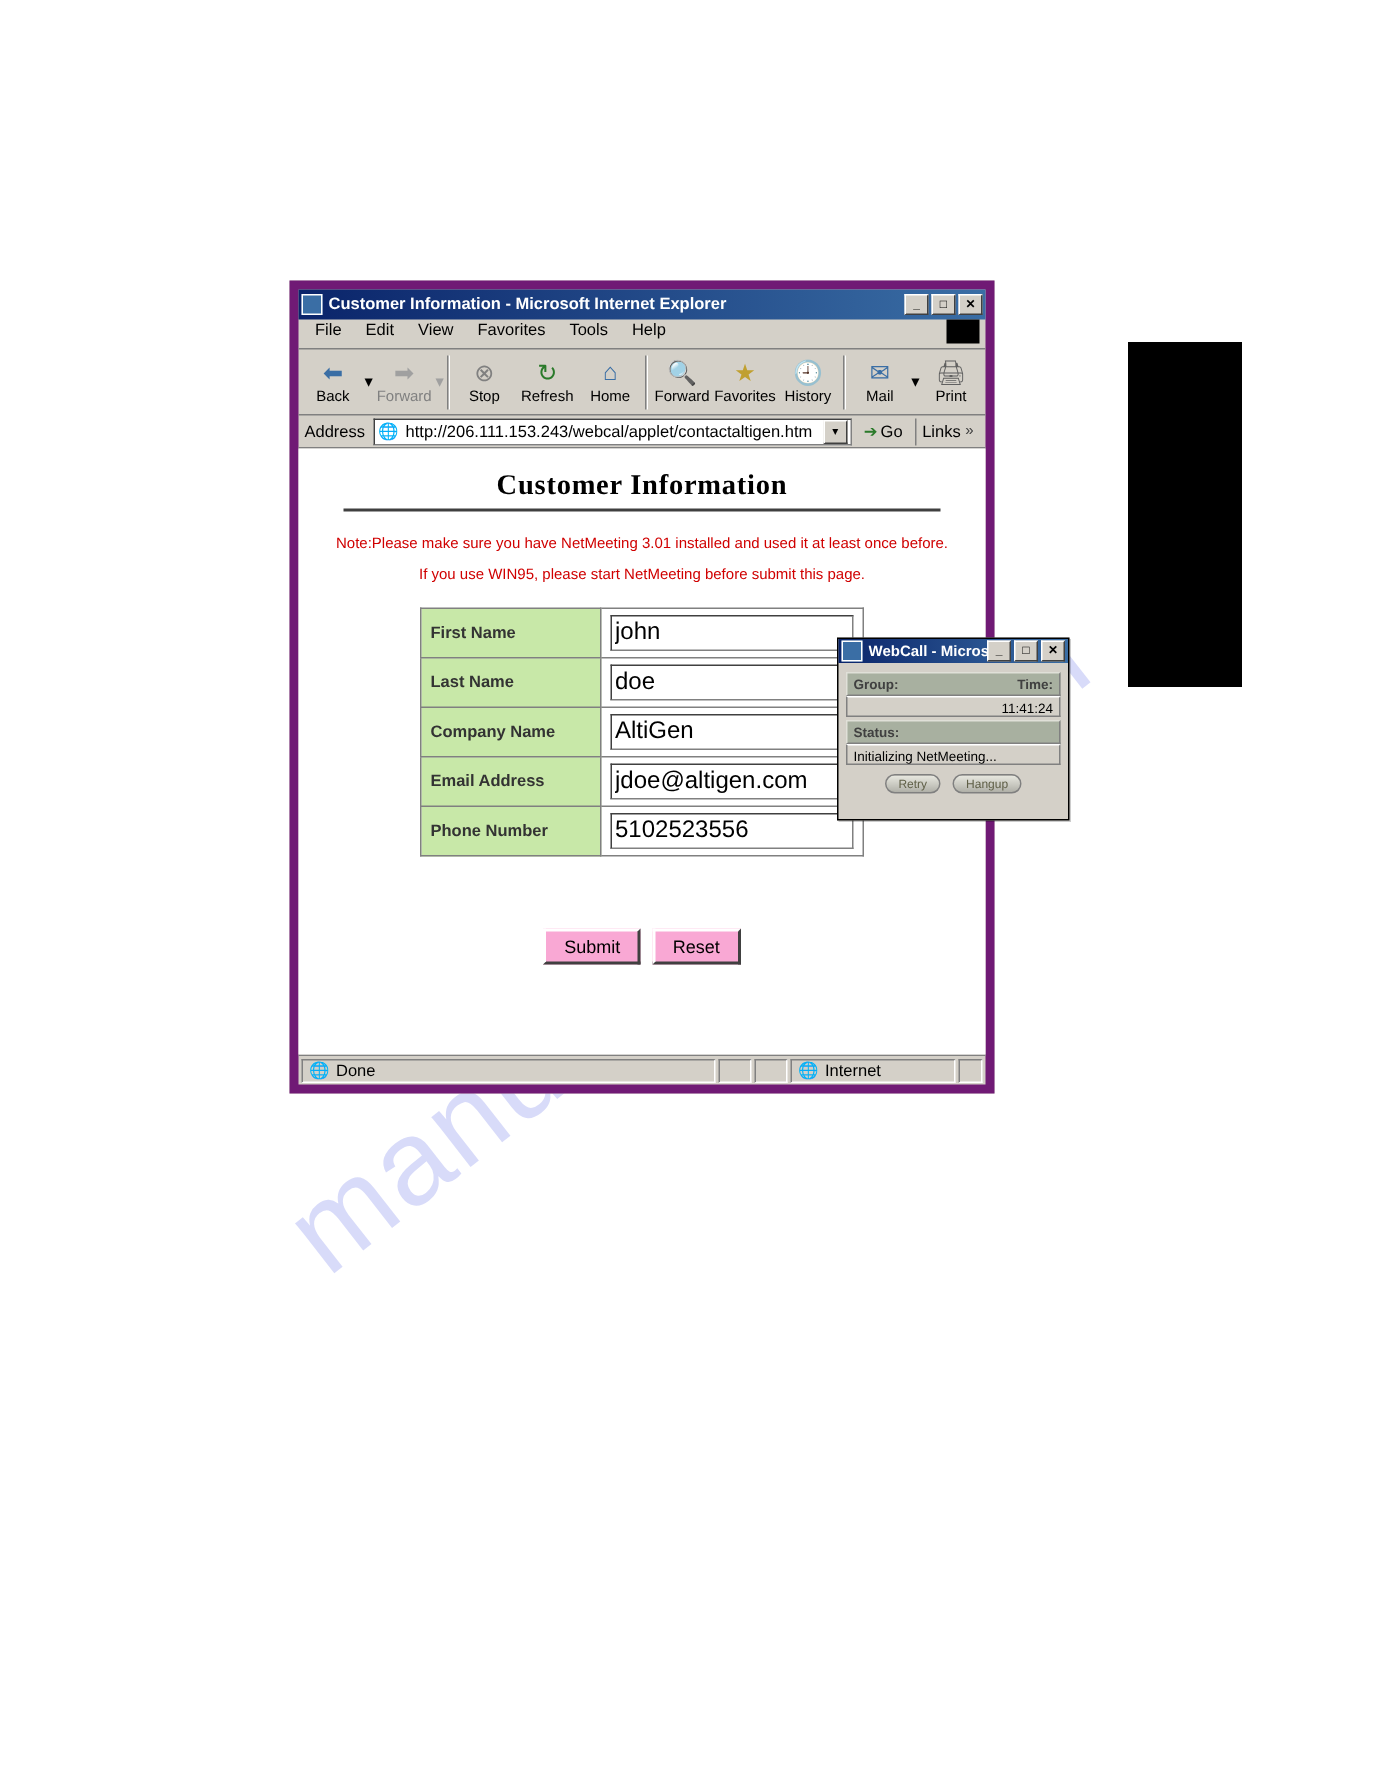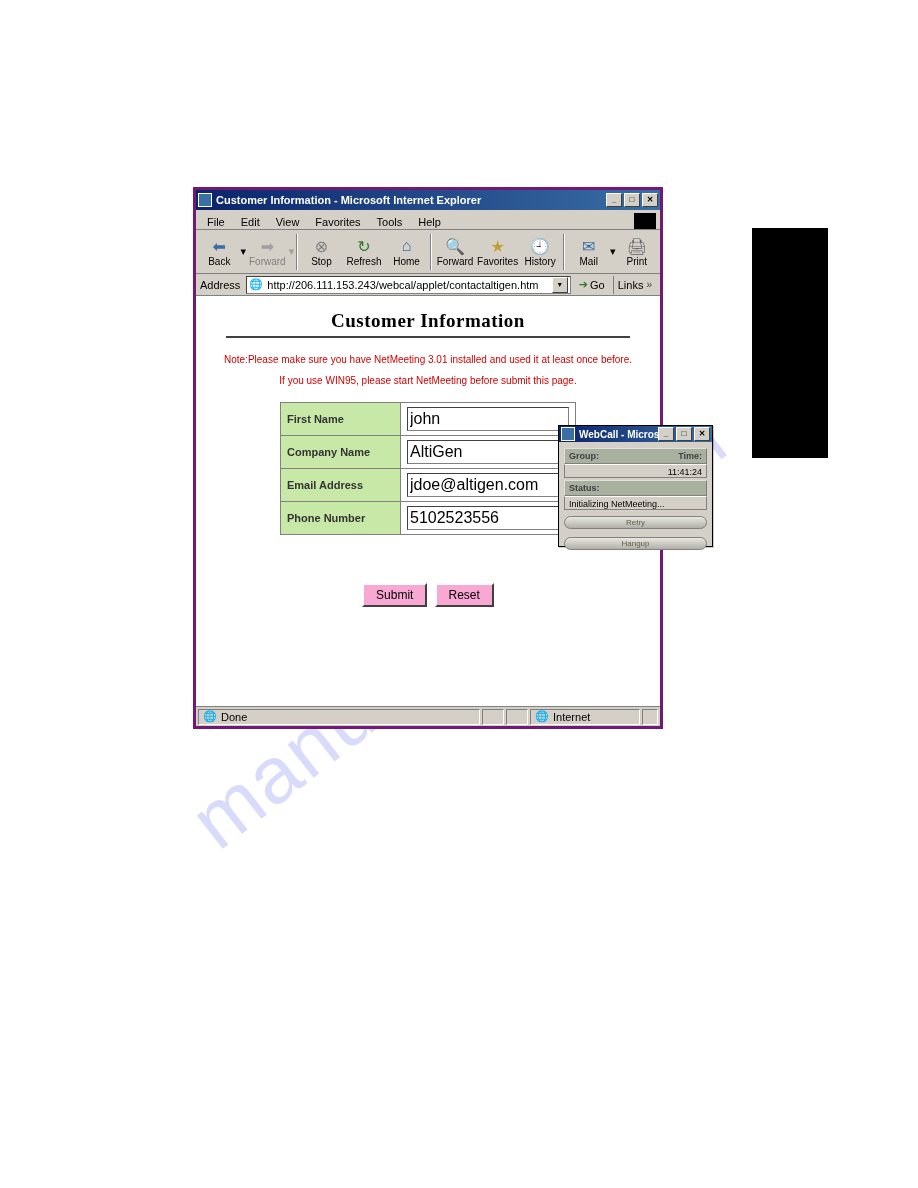--- a/index.html
+++ b/index.html
@@ -17,21 +17,21 @@
     background: #fff;
   }
   
   .ie-window {
     position: absolute;
     left: 193px;
     top: 187px;
     width: 470px;
     height: 542px;
     background: #d4d0c8;
-    border: 3px solid #701a75;
+    border: 6px solid #701a75;
   }
   .titlebar {
     height: 20px;
     background: linear-gradient(to right, #0a246a, #3a6ea5);
     display: flex;
     align-items: center;
     color: #fff;
     font-weight: bold;
     font-size: 11px;
     padding: 0 2px;
@@ -53,21 +53,21 @@
     border-bottom-color: #404040;
     font-size: 8px;
     line-height: 12px;
     text-align: center;
     color: #000;
     cursor: pointer;
   }
   .menubar {
     height: 20px;
     display: flex;
-    align-items: flex-end;
+    align-items: flex-start;
     padding: 0 4px;
     gap: 2px;
     border-bottom: 1px solid #808080;
   }
   .menu-item {
     padding: 1px 7px;
     cursor: pointer;
   }
   .menu-logo {
     margin-left: auto;
@@ -310,21 +310,21 @@
     border: 1px solid #808080;
     border-top-color:#fff;
     padding: 2px 4px;
     font-size: 9px;
     text-align: right;
     background: #d4d0c8;
     height: 14px;
   }
   .popup-val.left { text-align: left; }
   .popup-btns {
-    display:flex; justify-content:center; gap:8px; margin-top:6px;flex-direction:column;
+    display:flex; justify-content:center; gap:8px; margin-top:6px;
   }
   .popup-btn {
     background: linear-gradient(to bottom, #e8e8e0, #b0b0a8);
     border: 1px solid #808080;
     border-radius: 8px;
     font-size: 8px;
     padding: 1px 8px;
     color: #606048;
     cursor: pointer;
   }
@@ -449,20 +449,24 @@
         <div class="page-title">Customer Information</div>
         <hr class="rule">
         <div class="note">Note:Please make sure you have NetMeeting 3.01 installed and used it at least once before.</div>
         <div class="note">If you use WIN95, please start NetMeeting before submit this page.</div>
 
         <table class="form-table">
           <tbody>
               <tr>
             <td class="flabel">First Name</td>
             <td class="fval"><input value="john" style=""></td>
+          </tr>
+          <tr>
+            <td class="flabel">Last Name</td>
+            <td class="fval"><input value="doe" style=""></td>
           </tr>
           <tr>
             <td class="flabel">Company Name</td>
             <td class="fval"><input value="AltiGen" style=""></td>
           </tr>
           <tr>
             <td class="flabel">Email Address</td>
             <td class="fval"><input value="jdoe@altigen.com" style=""></td>
           </tr>
           <tr>

